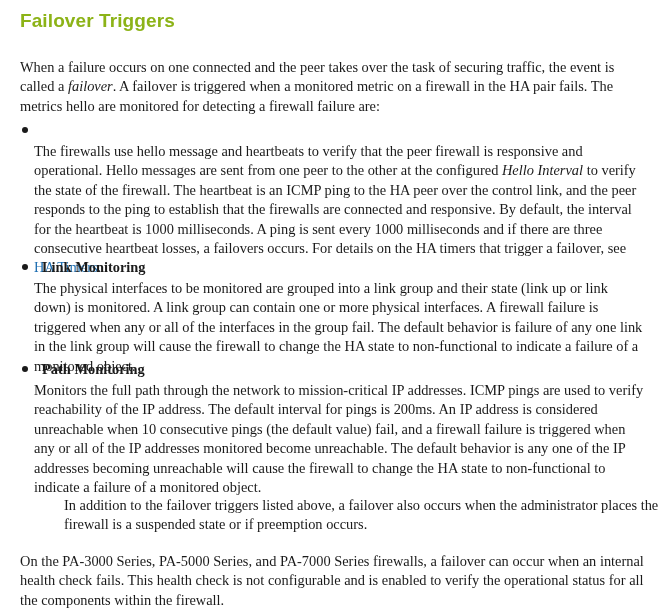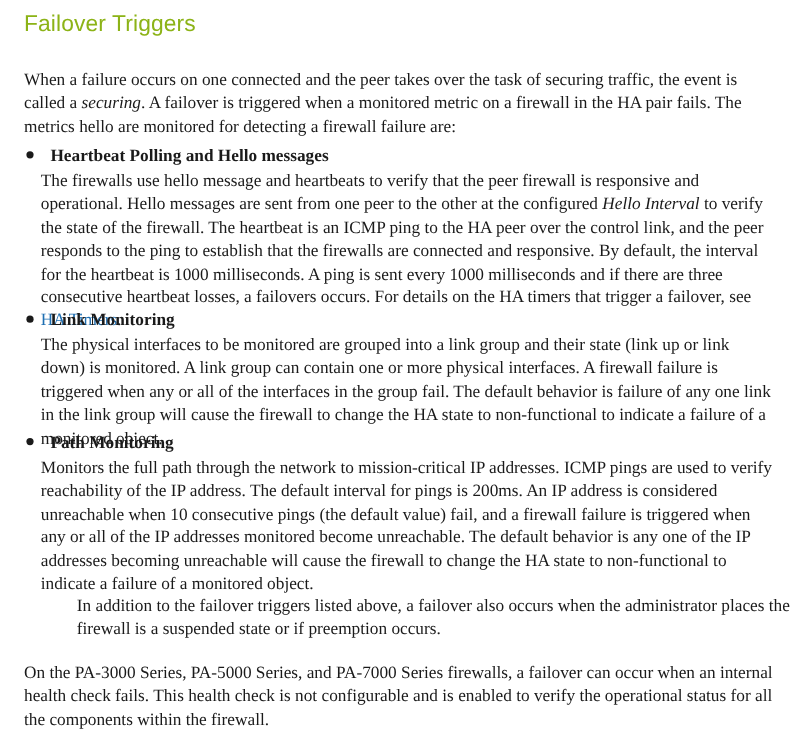--- a/index.html
+++ b/index.html
@@ -4,21 +4,21 @@
 <style>
   html, body { margin: 0; padding: 0; background: #ffffff; }
   body {
     width: 669px; height: 610px; overflow: hidden; position: relative;
     font-family: "Liberation Serif", "DejaVu Serif", serif;
     color: #1a1a1a;
   }
   .title {
     position: absolute; left: 20px; top: 10px;
     font-family: "Liberation Sans", "DejaVu Sans", sans-serif;
-    font-size: 19px; color: #8cb317; font-weight: normal;
+    font-size: 19px; color: #8cb317; font-weight: bold;
     letter-spacing: 0.1px;
   }
   .para {
     position: absolute; left: 20px; width: 630px;
     font-size: 14.4px; line-height: 19.4px;
   }
   .bullet-head {
     position: absolute; left: 20px;
     font-size: 14.4px; font-weight: bold; line-height: 19.4px;
   }
@@ -32,23 +32,23 @@
     font-size: 14.4px; line-height: 19.4px;
   }
   .em { font-style: italic; }
   .link { color: #1f6fb2; cursor: pointer; }
 </style>
 </head>
 <body>
 
 <div class="title">Failover Triggers</div>
 
-<div class="para" style="top:58px;"><span>When a failure occurs on one connected and the peer takes over the task of securing traffic, the event is called a </span><span class="em">securing</span><span>. A failover is triggered when a monitored metric on a firewall in the HA pair fails. The metrics hello are monitored for detecting a firewall failure are:</span></div>
+<div class="para" style="top:58px;"><span>When a failure occurs on one connected and the peer takes over the task of securing traffic, the event is called a </span><span class="em">failover</span><span>. A failover is triggered when a monitored metric on a firewall in the HA pair fails. The metrics hello are monitored for detecting a firewall failure are:</span></div>
 
-<div class="bullet-head" style="top:121px;"><span class="bullet-dot"></span><span>Heartbeat Polling and Hello messages</span></div>
+<div class="bullet-head" style="top:121px;"><span class="bullet-dot"></span></div>
 <div class="bullet-body" style="top:142px;"><span>The firewalls use hello message and heartbeats to verify that the peer firewall is responsive and operational. Hello messages are sent from one peer to the other at the configured </span><span class="em">Hello Interval</span><span> to verify the state of the firewall. The heartbeat is an ICMP ping to the HA peer over the control link, and the peer responds to the ping to establish that the firewalls are connected and responsive. By default, the interval for the heartbeat is 1000 milliseconds. A ping is sent every 1000 milliseconds and if there are three consecutive heartbeat losses, a failovers occurs. For details on the HA timers that trigger a failover, see </span><span class="link">HA Timers</span><span>.</span></div>
 
 <div class="bullet-head" style="top:258px;"><span class="bullet-dot"></span><span>Link Monitoring</span></div>
 <div class="bullet-body" style="top:279px;">The physical interfaces to be monitored are grouped into a link group and their state (link up or link down) is monitored. A link group can contain one or more physical interfaces. A firewall failure is triggered when any or all of the interfaces in the group fail. The default behavior is failure of any one link in the link group will cause the firewall to change the HA state to non-functional to indicate a failure of a monitored object.</div>
 
 <div class="bullet-head" style="top:360px;"><span class="bullet-dot"></span><span>Path Monitoring</span></div>
 <div class="bullet-body" style="top:381px;">Monitors the full path through the network to mission-critical IP addresses. ICMP pings are used to verify reachability of the IP address. The default interval for pings is 200ms. An IP address is considered unreachable when 10 consecutive pings (the default value) fail, and a firewall failure is triggered when any or all of the IP addresses monitored become unreachable. The default behavior is any one of the IP addresses becoming unreachable will cause the firewall to change the HA state to non-functional to indicate a failure of a monitored object.</div>
 
 <div class="para" style="top:496px;margin-left:44px;">In addition to the failover triggers listed above, a failover also occurs when the administrator places the firewall is a suspended state or if preemption occurs.</div>
 <div class="para" style="top:552px;">On the PA-3000 Series, PA-5000 Series, and PA-7000 Series firewalls, a failover can occur when an internal health check fails. This health check is not configurable and is enabled to verify the operational status for all the components within the firewall.</div>

